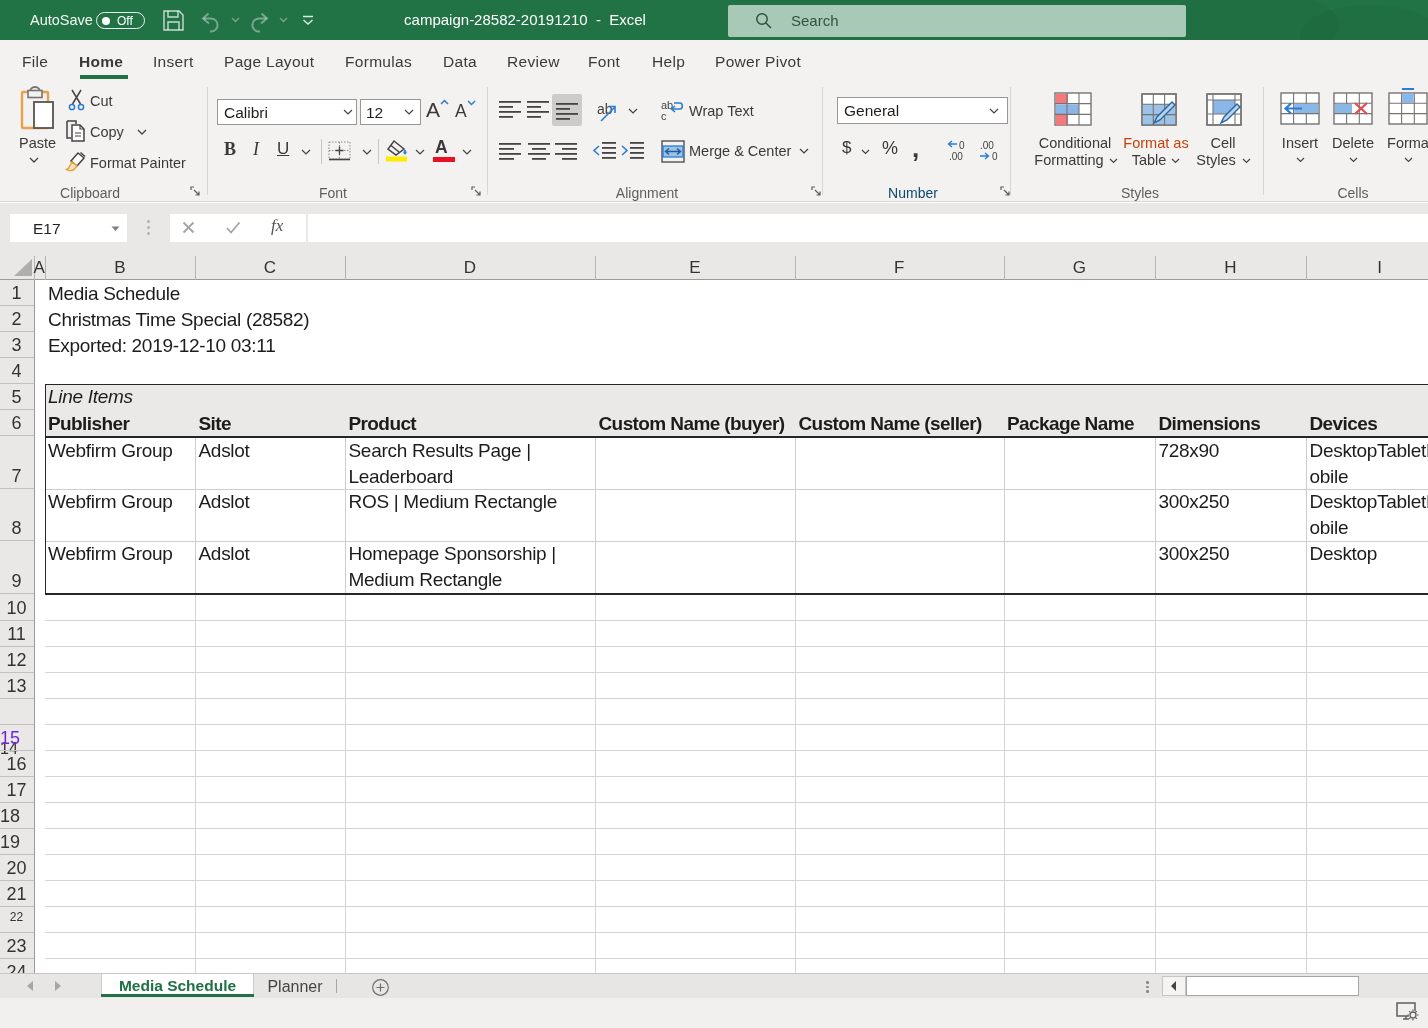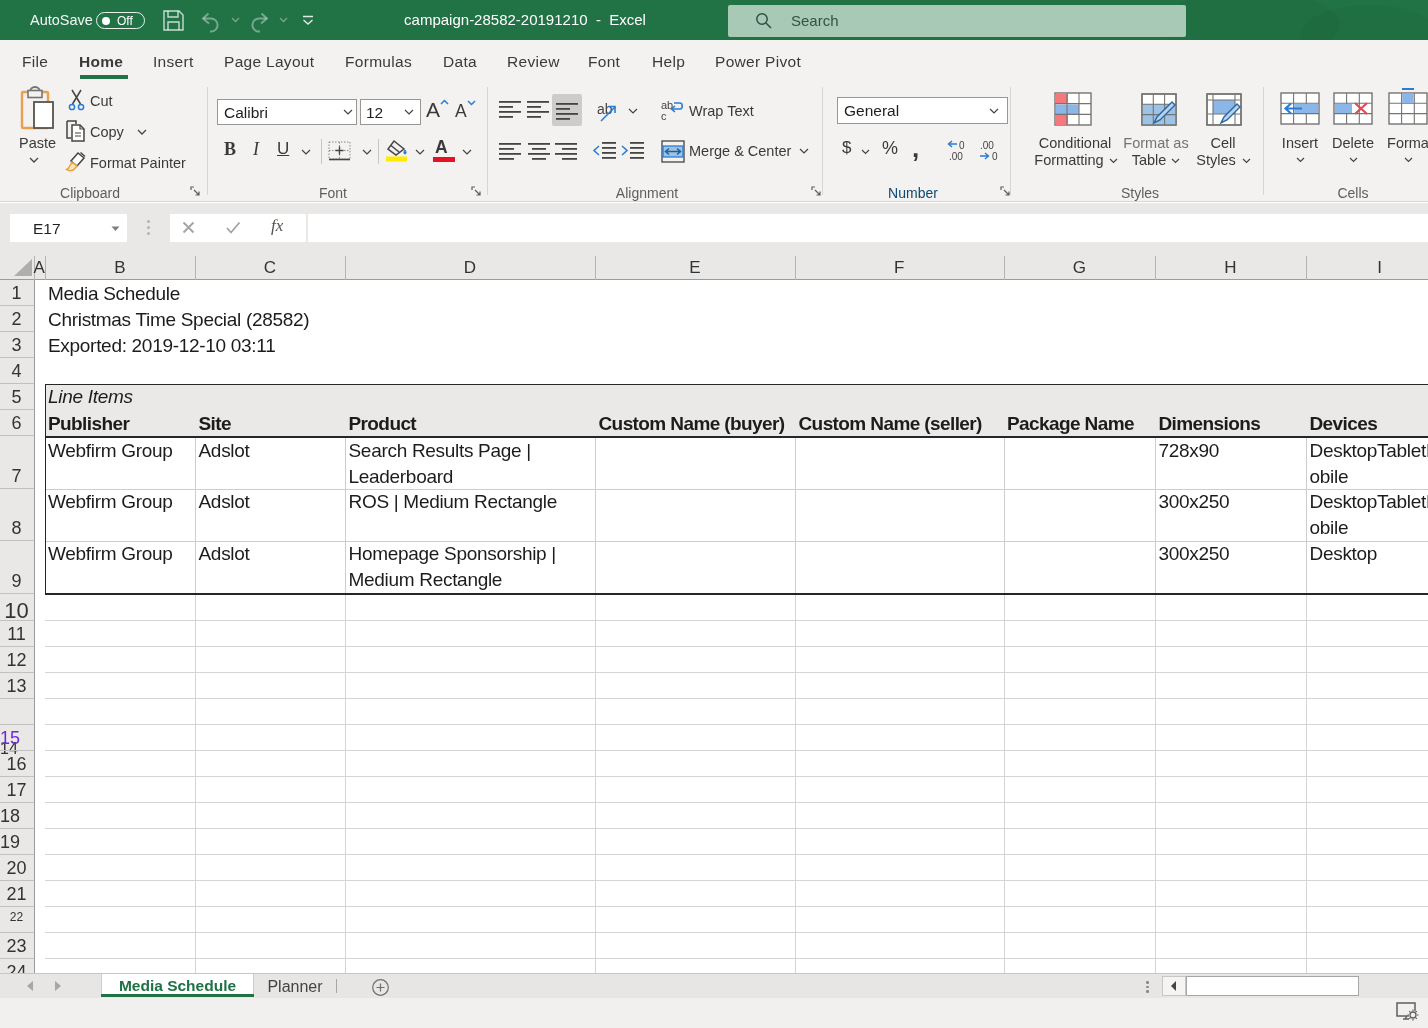--- a/index.html
+++ b/index.html
@@ -277,21 +277,21 @@
 <svg style="left:1109px;top:158px" width="9" height="6" viewBox="0 0 9 6">
     <path d="M1 1 l3.5 3.5 L8 1" fill="none" stroke="#444" stroke-width="1.2"></path>
   </svg>
 <svg style="left:1141px;top:93px" width="37" height="36" viewBox="0 0 37 36">
 <rect x="1" y="1" width="34" height="31" fill="#fff" stroke="#767472" stroke-width="1.4"></rect>
 <rect x="1" y="11" width="34" height="21" fill="#9cc3e5"></rect>
 <path d="M12.3 1 V32 M23.6 1 V32 M1 11.3 H35 M1 21.6 H35" stroke="#767472" stroke-width="1.1" fill="none"></path>
 <rect x="1" y="1" width="34" height="31" fill="none" stroke="#767472" stroke-width="1.4"></rect>
 <path d="M31 9 L16 24 l-3 6 6 -3 L34 12 z" fill="#b7d4ee" stroke="#2b66a3" stroke-width="1.4"></path>
 </svg>
-<div class="tx" style="left:1156px;top:135px;transform:translateX(-50%);font-size:14.5px;color:#737373;">Format as</div>
+<div class="tx" style="left:1156px;top:135px;transform:translateX(-50%);font-size:14.5px;color:#c2410c;">Format as</div>
 <div class="tx" style="left:1149px;top:152px;transform:translateX(-50%);font-size:14.5px;color:#3b3a39;">Table</div>
 <svg style="left:1171px;top:158px" width="9" height="6" viewBox="0 0 9 6">
     <path d="M1 1 l3.5 3.5 L8 1" fill="none" stroke="#444" stroke-width="1.2"></path>
   </svg>
 <svg style="left:1206px;top:93px" width="37" height="36" viewBox="0 0 37 36">
 <rect x="1" y="1" width="34" height="31" fill="#fff" stroke="#767472" stroke-width="1.4"></rect>
 <rect x="7" y="7" width="22" height="14" fill="#8ab6e8"></rect>
 <path d="M1 7 H35 M1 21 H35 M7 1 V32 M29 1 V32" stroke="#767472" stroke-width="1.1"></path>
 <rect x="1" y="1" width="34" height="31" fill="none" stroke="#767472" stroke-width="1.4"></rect>
 <path d="M31 11 L18 24 l-3 6 6 -3 L34 14 z" fill="#b7d4ee" stroke="#2b66a3" stroke-width="1.4"></path>
@@ -386,21 +386,21 @@
 <div class="tx" style="left:0;top:387px;width:33px;text-align:center;font-size:18px;color:#333">5</div>
 <div class="ab" style="left:0;top:435px;width:33.5px;height:1px;background:#c3c1bf"></div>
 <div class="tx" style="left:0;top:413px;width:33px;text-align:center;font-size:18px;color:#333">6</div>
 <div class="ab" style="left:0;top:488px;width:33.5px;height:1px;background:#c3c1bf"></div>
 <div class="tx" style="left:0;top:466px;width:33px;text-align:center;font-size:18px;color:#333">7</div>
 <div class="ab" style="left:0;top:540px;width:33.5px;height:1px;background:#c3c1bf"></div>
 <div class="tx" style="left:0;top:518px;width:33px;text-align:center;font-size:18px;color:#333">8</div>
 <div class="ab" style="left:0;top:593px;width:33.5px;height:1px;background:#c3c1bf"></div>
 <div class="tx" style="left:0;top:571px;width:33px;text-align:center;font-size:18px;color:#333">9</div>
 <div class="ab" style="left:0;top:620px;width:33.5px;height:1px;background:#c3c1bf"></div>
-<div class="tx" style="left:0;top:598px;width:33px;text-align:center;font-size:22px;color:#333">10</div>
+<div class="tx" style="left:0;top:598px;width:33px;text-align:center;font-size:18px;color:#333">10</div>
 <div class="ab" style="left:0;top:646px;width:33.5px;height:1px;background:#c3c1bf"></div>
 <div class="tx" style="left:0;top:624px;width:33px;text-align:center;font-size:18px;color:#333">11</div>
 <div class="ab" style="left:0;top:672px;width:33.5px;height:1px;background:#c3c1bf"></div>
 <div class="tx" style="left:0;top:650px;width:33px;text-align:center;font-size:18px;color:#333">12</div>
 <div class="ab" style="left:0;top:698px;width:33.5px;height:1px;background:#c3c1bf"></div>
 <div class="tx" style="left:0;top:676px;width:33px;text-align:center;font-size:18px;color:#333">13</div>
 <div class="ab" style="left:0;top:724px;width:33.5px;height:1px;background:#c3c1bf"></div>
 <div class="tx" style="left:0;top:740px;width:33px;text-align:left;font-size:16px;color:#333">14</div>
 <div class="ab" style="left:0;top:750px;width:33.5px;height:1px;background:#c3c1bf"></div>
 <div class="tx" style="left:0;top:728px;width:15px;text-align:center;font-size:18px;color:#6d28d9">15</div>

